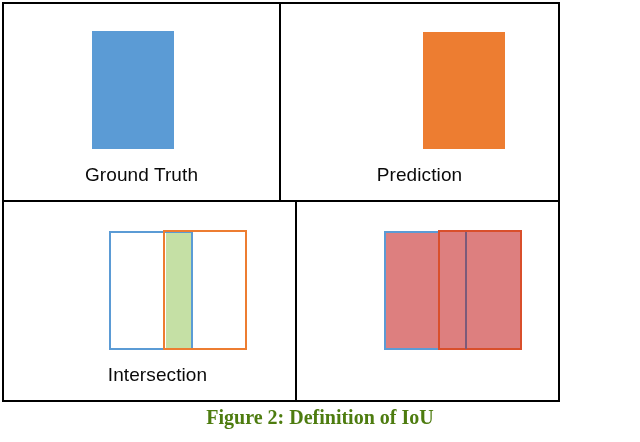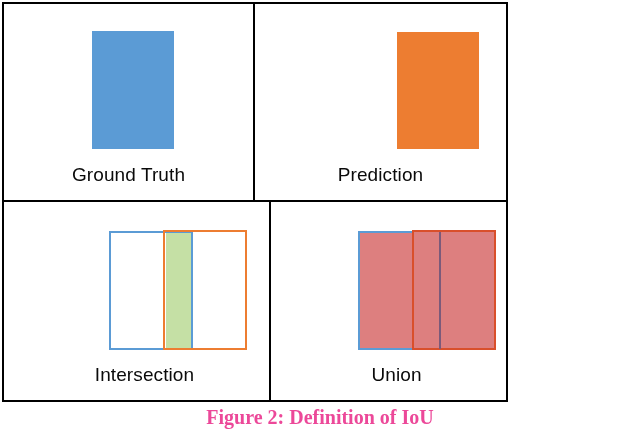--- a/index.html
+++ b/index.html
@@ -18,21 +18,21 @@
     width: 640px;
     height: 442px;
     background: #ffffff;
   }
 
   
   .grid-table {
     position: absolute;
     left: 2px;
     top: 2px;
-    width: 506px;
+    width: 558px;
     height: 400px;
     box-sizing: border-box;
     border: 2px solid #000000;
   }
   .grid-row {
     position: absolute;
     left: 0;
     width: 100%;
     height: 50%;
     box-sizing: border-box;
@@ -130,21 +130,21 @@
   
   .figure-caption {
     position: absolute;
     left: 0;
     top: 406px;
     width: 640px;
     text-align: center;
     font-family: "Liberation Serif", serif;
     font-weight: bold;
     font-size: 20px;
-    color: #ec4899;
+    color: #4d7c0f;
   }
 </style>
 </head>
 <body>
 
 <div id="figure-root">
 
   <div class="grid-table">
 
     <div class="grid-row row-top">
@@ -175,21 +175,20 @@
         </div>
         <div class="panel-label label-bottom">Intersection</div>
       </div>
 
       <div class="grid-cell col-right">
         <div class="cell-canvas">
           <div class="rect-outline-blue union-blue"></div>
           <div class="rect-outline-orange union-orange"></div>
           <div class="union-seam"></div>
         </div>
-        <div class="panel-label label-bottom">Union</div>
       </div>
 
     </div>
 
   </div>
 
   <div class="figure-caption">Figure 2: Definition of IoU</div>
 
 </div>
 

